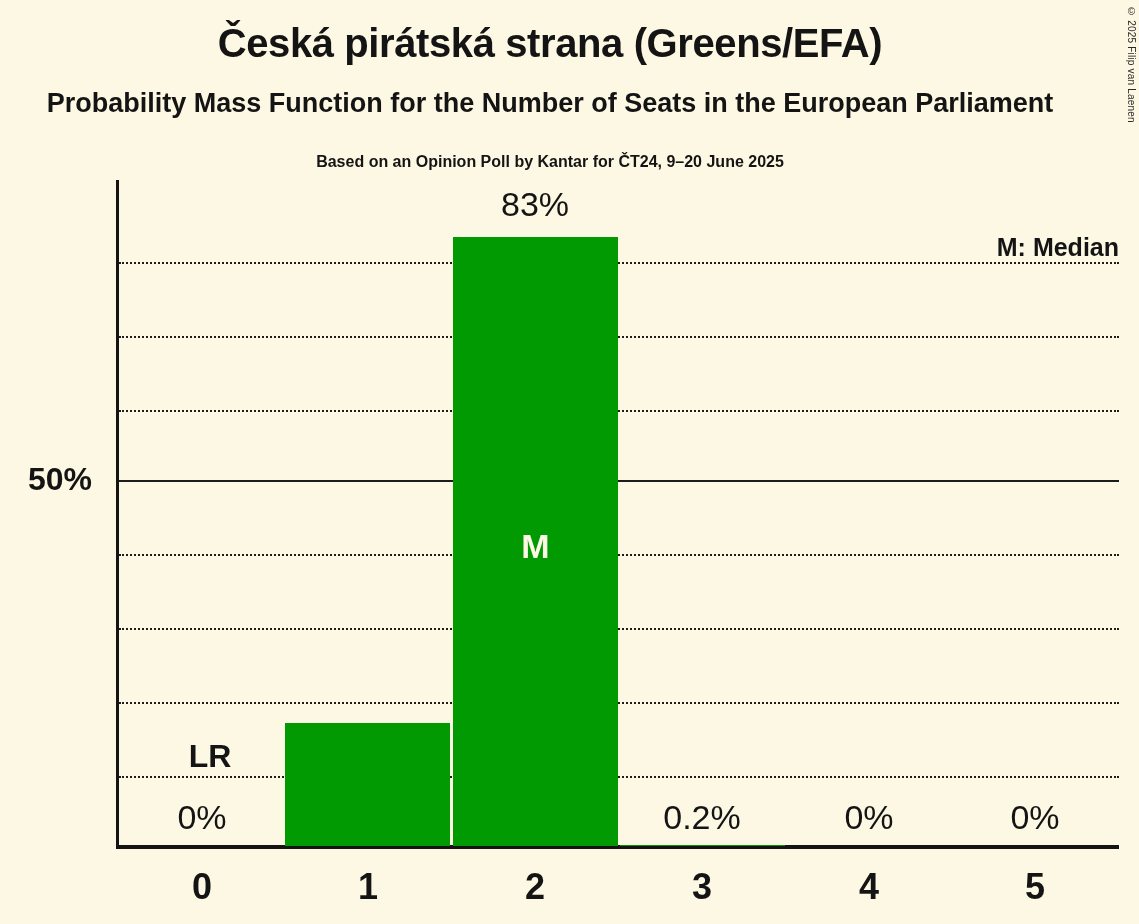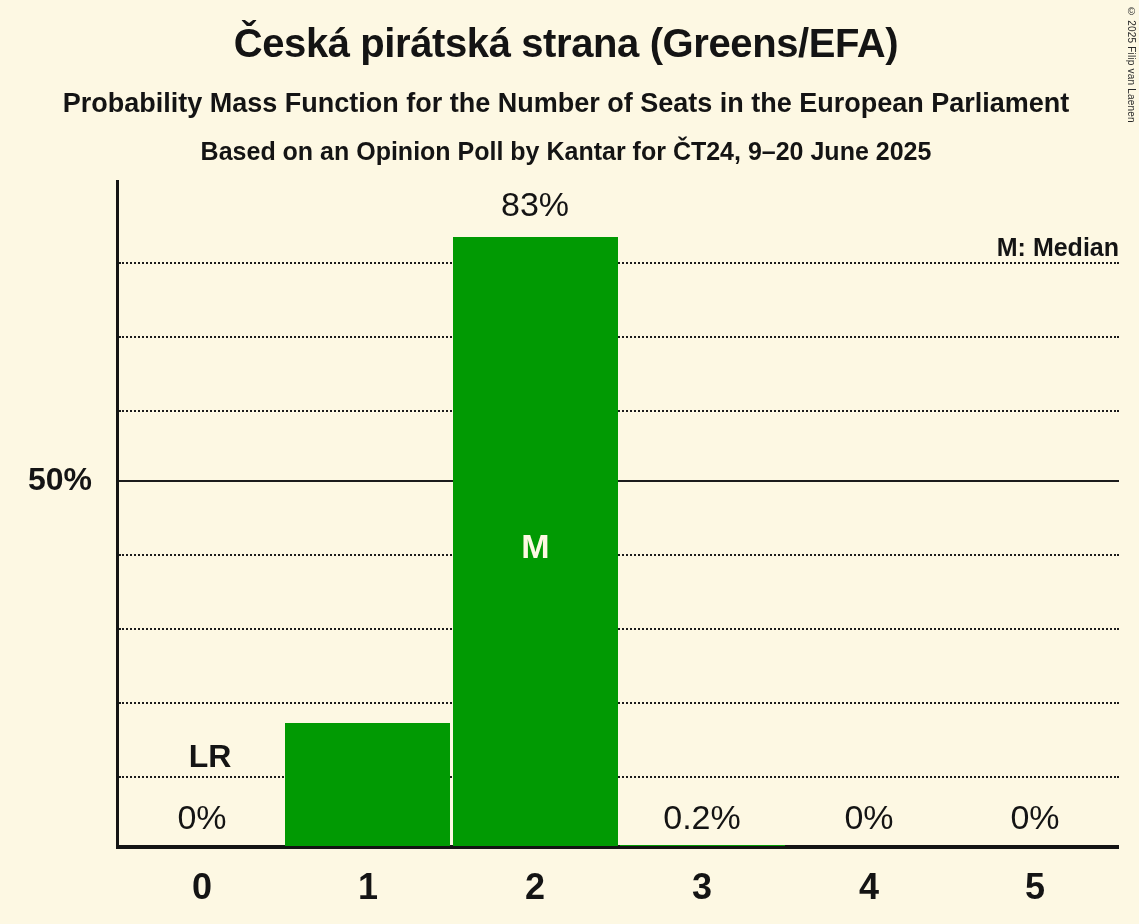--- a/index.html
+++ b/index.html
@@ -22,34 +22,33 @@
   }
 
   
   .title {
     position: absolute;
     left: 0;
     width: 1100px;
     text-align: center;
     font-weight: bold;
     white-space: nowrap;
-    padding-left: 16px;
   }
   #chart-title {
     top: 21px;
     font-size: 40px;
     letter-spacing: -0.4px;
   }
   #chart-subtitle {
     top: 88px;
     font-size: 27px;
   }
   #chart-subsubtitle {
-    top: 137px;
-    font-size: 25px;
+    top: 153px;
+    font-size: 16px;
   }
 
   
   #copyright {
     position: absolute;
     top: 6px;
     right: 2px;
     font-size: 10px;
     color: #2a2a2a;
     writing-mode: vertical-rl;

